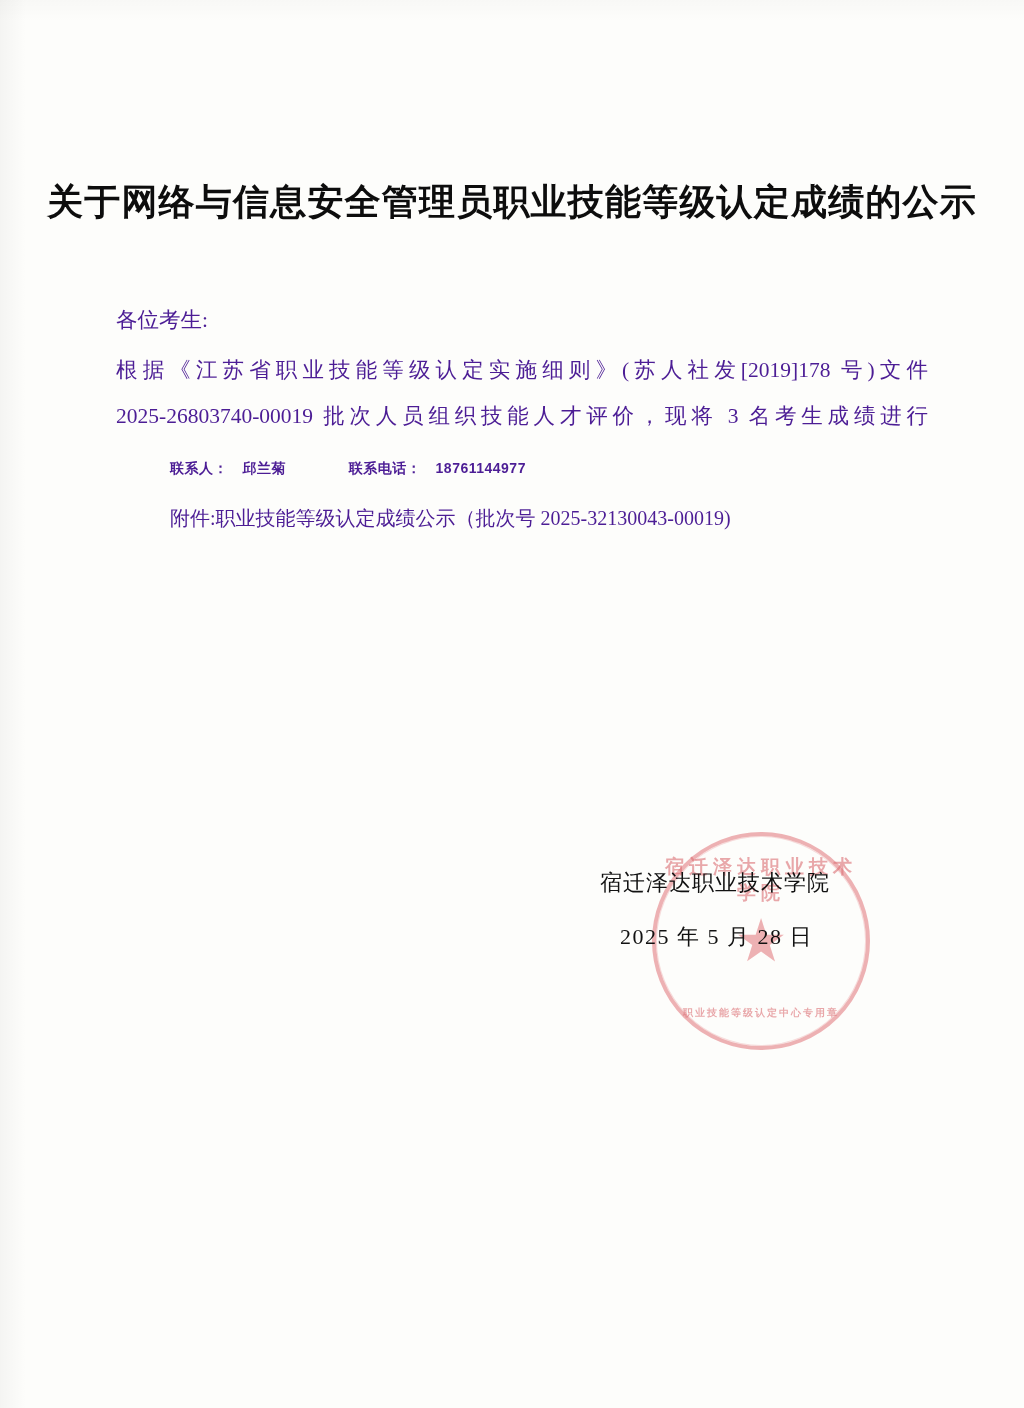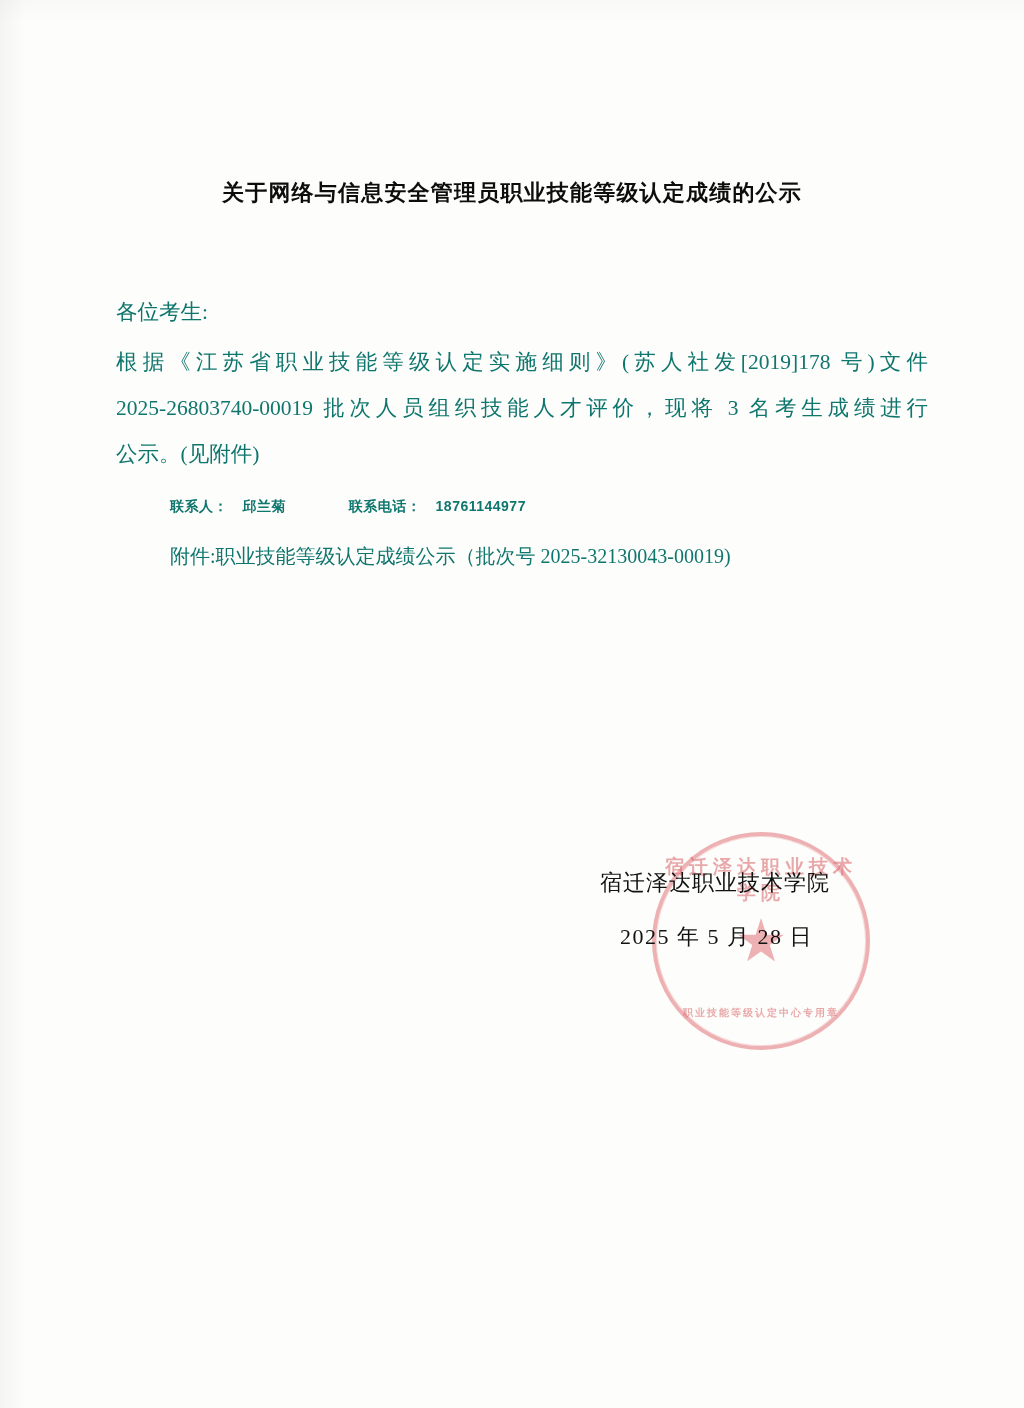--- a/index.html
+++ b/index.html
@@ -27,32 +27,32 @@
     pointer-events: none;
   }
   .doc-title {
     position: absolute;
     top: 178px;
     left: 0;
     width: 1024px;
     text-align: center;
     font-family: "Liberation Sans", "DejaVu Sans", sans-serif;
     font-weight: bold;
-    font-size: 22px;
+    font-size: 36px;
     letter-spacing: 1.2px;
     color: #0d0d0d;
   }
   .body-block {
     position: absolute;
-    top: 289px;
+    top: 297px;
     left: 116px;
     width: 812px;
     font-size: 21.5px;
     line-height: 46px;
-    color: #0f766e;
+    color: #4c1d95;
   }
   .p {
     margin: 0;
   }
   .p.salutation {
     margin-bottom: 4px;
   }
   .p.justified {
     text-align: justify;
     text-align-last: justify;
@@ -143,21 +143,20 @@
 <div class="page">
 
   <div class="doc-title">关于网络与信息安全管理员职业技能等级认定成绩的公示</div>
 
   <div class="body-block">
 
     <p class="p salutation">各位考生:</p>
 
     <p class="p justified">根据《江苏省职业技能等级认定实施细则》(苏人社发[2019]178 号)文件</p>
     <p class="p justified">2025-26803740-00019 批次人员组织技能人才评价，现将 3 名考生成绩进行</p>
-    <p class="p">公示。(见附件)</p>
 
 
     <p class="p contact-line">
       <span>联系人：</span>
       <span class="value">邱兰菊</span>
       <span class="gap"></span>
       <span>联系电话：</span>
       <span class="value">18761144977</span>
     </p>
 

